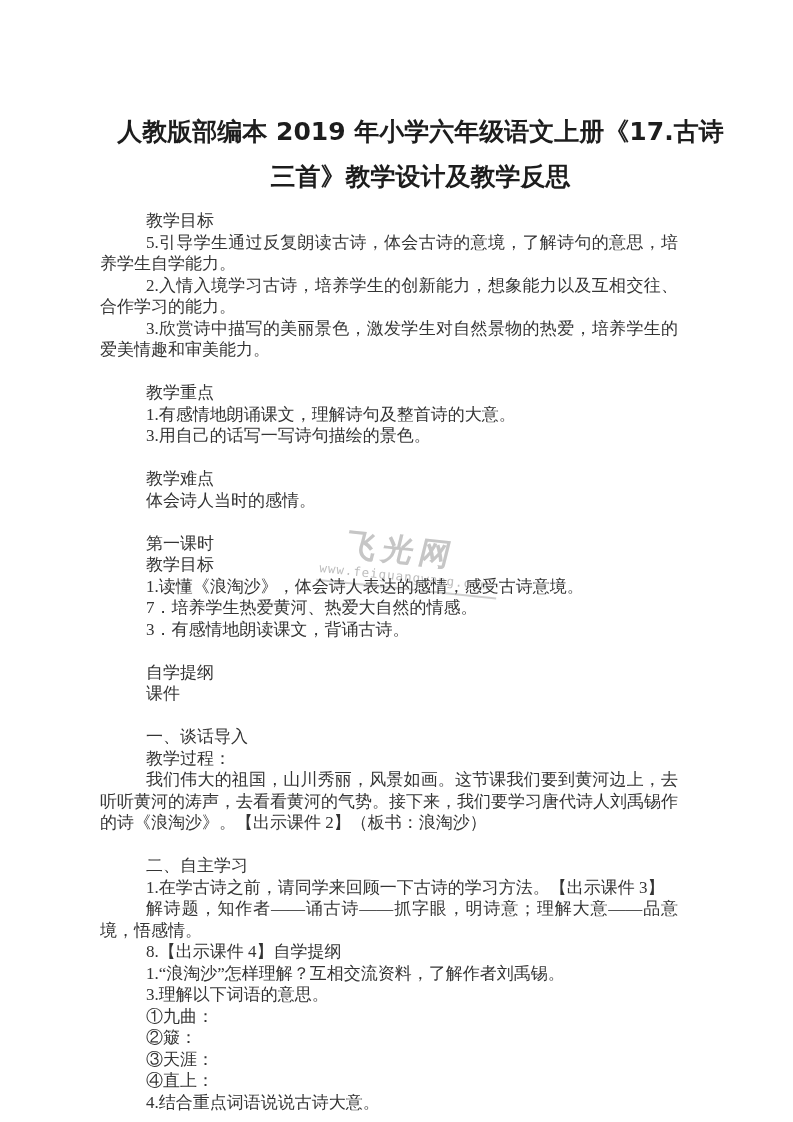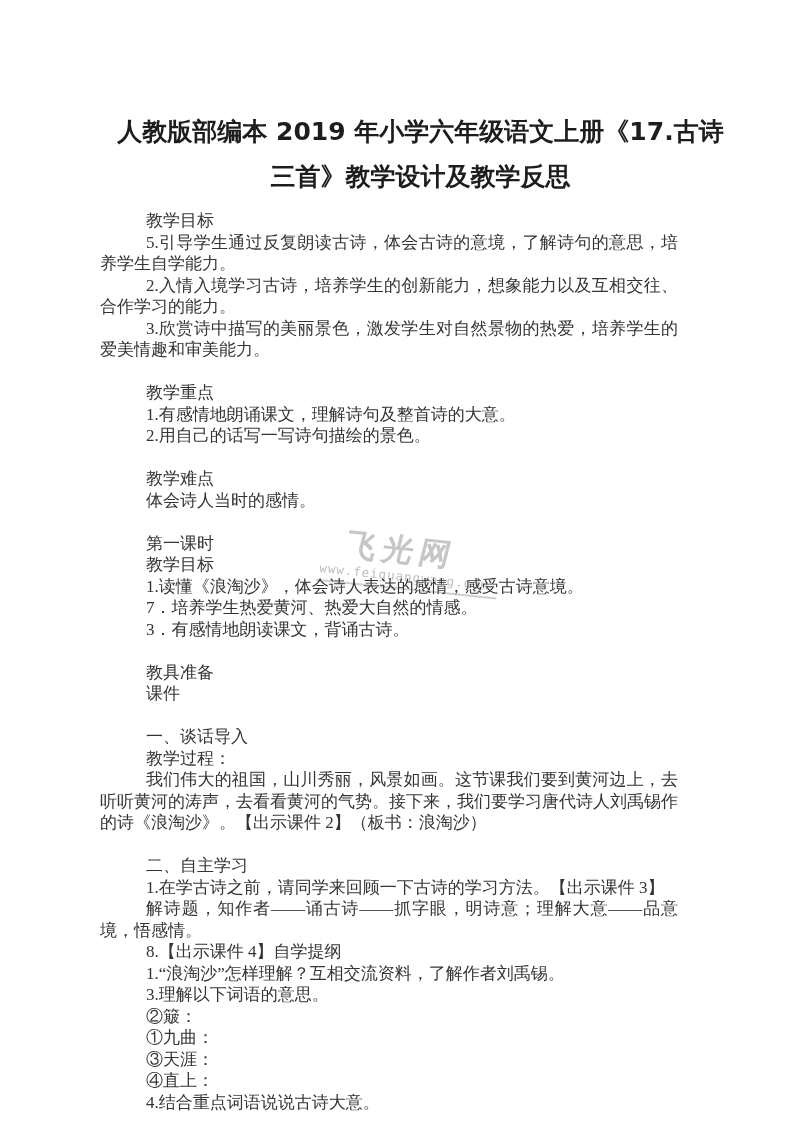--- a/index.html
+++ b/index.html
@@ -87,44 +87,44 @@
   </div>
 
   <div class="doc-body">
       <p class="para">教学目标</p>
       <p class="para">5.引导学生通过反复朗读古诗，体会古诗的意境，了解诗句的意思，培养学生自学能力。</p>
       <p class="para">2.入情入境学习古诗，培养学生的创新能力，想象能力以及互相交往、合作学习的能力。</p>
       <p class="para">3.欣赏诗中描写的美丽景色，激发学生对自然景物的热爱，培养学生的爱美情趣和审美能力。</p>
       <p class="para blank">&nbsp;</p>
       <p class="para">教学重点</p>
       <p class="para">1.有感情地朗诵课文，理解诗句及整首诗的大意。</p>
-      <p class="para">2.用自己的话写一写诗句描绘的景色。</p>
+      <p class="para">3.用自己的话写一写诗句描绘的景色。</p>
       <p class="para blank">&nbsp;</p>
       <p class="para">教学难点</p>
       <p class="para">体会诗人当时的感情。</p>
       <p class="para blank">&nbsp;</p>
       <p class="para">第一课时</p>
       <p class="para">教学目标</p>
       <p class="para">1.读懂《浪淘沙》，体会诗人表达的感情，感受古诗意境。</p>
       <p class="para">7．培养学生热爱黄河、热爱大自然的情感。</p>
       <p class="para">3．有感情地朗读课文，背诵古诗。</p>
       <p class="para blank">&nbsp;</p>
-      <p class="para">教具准备</p>
+      <p class="para">自学提纲</p>
       <p class="para">课件</p>
       <p class="para blank">&nbsp;</p>
       <p class="para">一、谈话导入</p>
       <p class="para">教学过程：</p>
       <p class="para">我们伟大的祖国，山川秀丽，风景如画。这节课我们要到黄河边上，去听听黄河的涛声，去看看黄河的气势。接下来，我们要学习唐代诗人刘禹锡作的诗《浪淘沙》。【出示课件 2】（板书：浪淘沙）</p>
       <p class="para blank">&nbsp;</p>
       <p class="para">二、自主学习</p>
       <p class="para">1.在学古诗之前，请同学来回顾一下古诗的学习方法。【出示课件 3】</p>
       <p class="para">解诗题，知作者——诵古诗——抓字眼，明诗意；理解大意——品意境，悟感情。</p>
       <p class="para">8.【出示课件 4】自学提纲</p>
       <p class="para">1.“浪淘沙”怎样理解？互相交流资料，了解作者刘禹锡。</p>
       <p class="para">3.理解以下词语的意思。</p>
+      <p class="para">①九曲：</p>
       <p class="para">②簸：</p>
-      <p class="para">①九曲：</p>
       <p class="para">③天涯：</p>
       <p class="para">④直上：</p>
       <p class="para">4.结合重点词语说说古诗大意。</p>
     </div>
 
 </div>
 
 </body></html>

